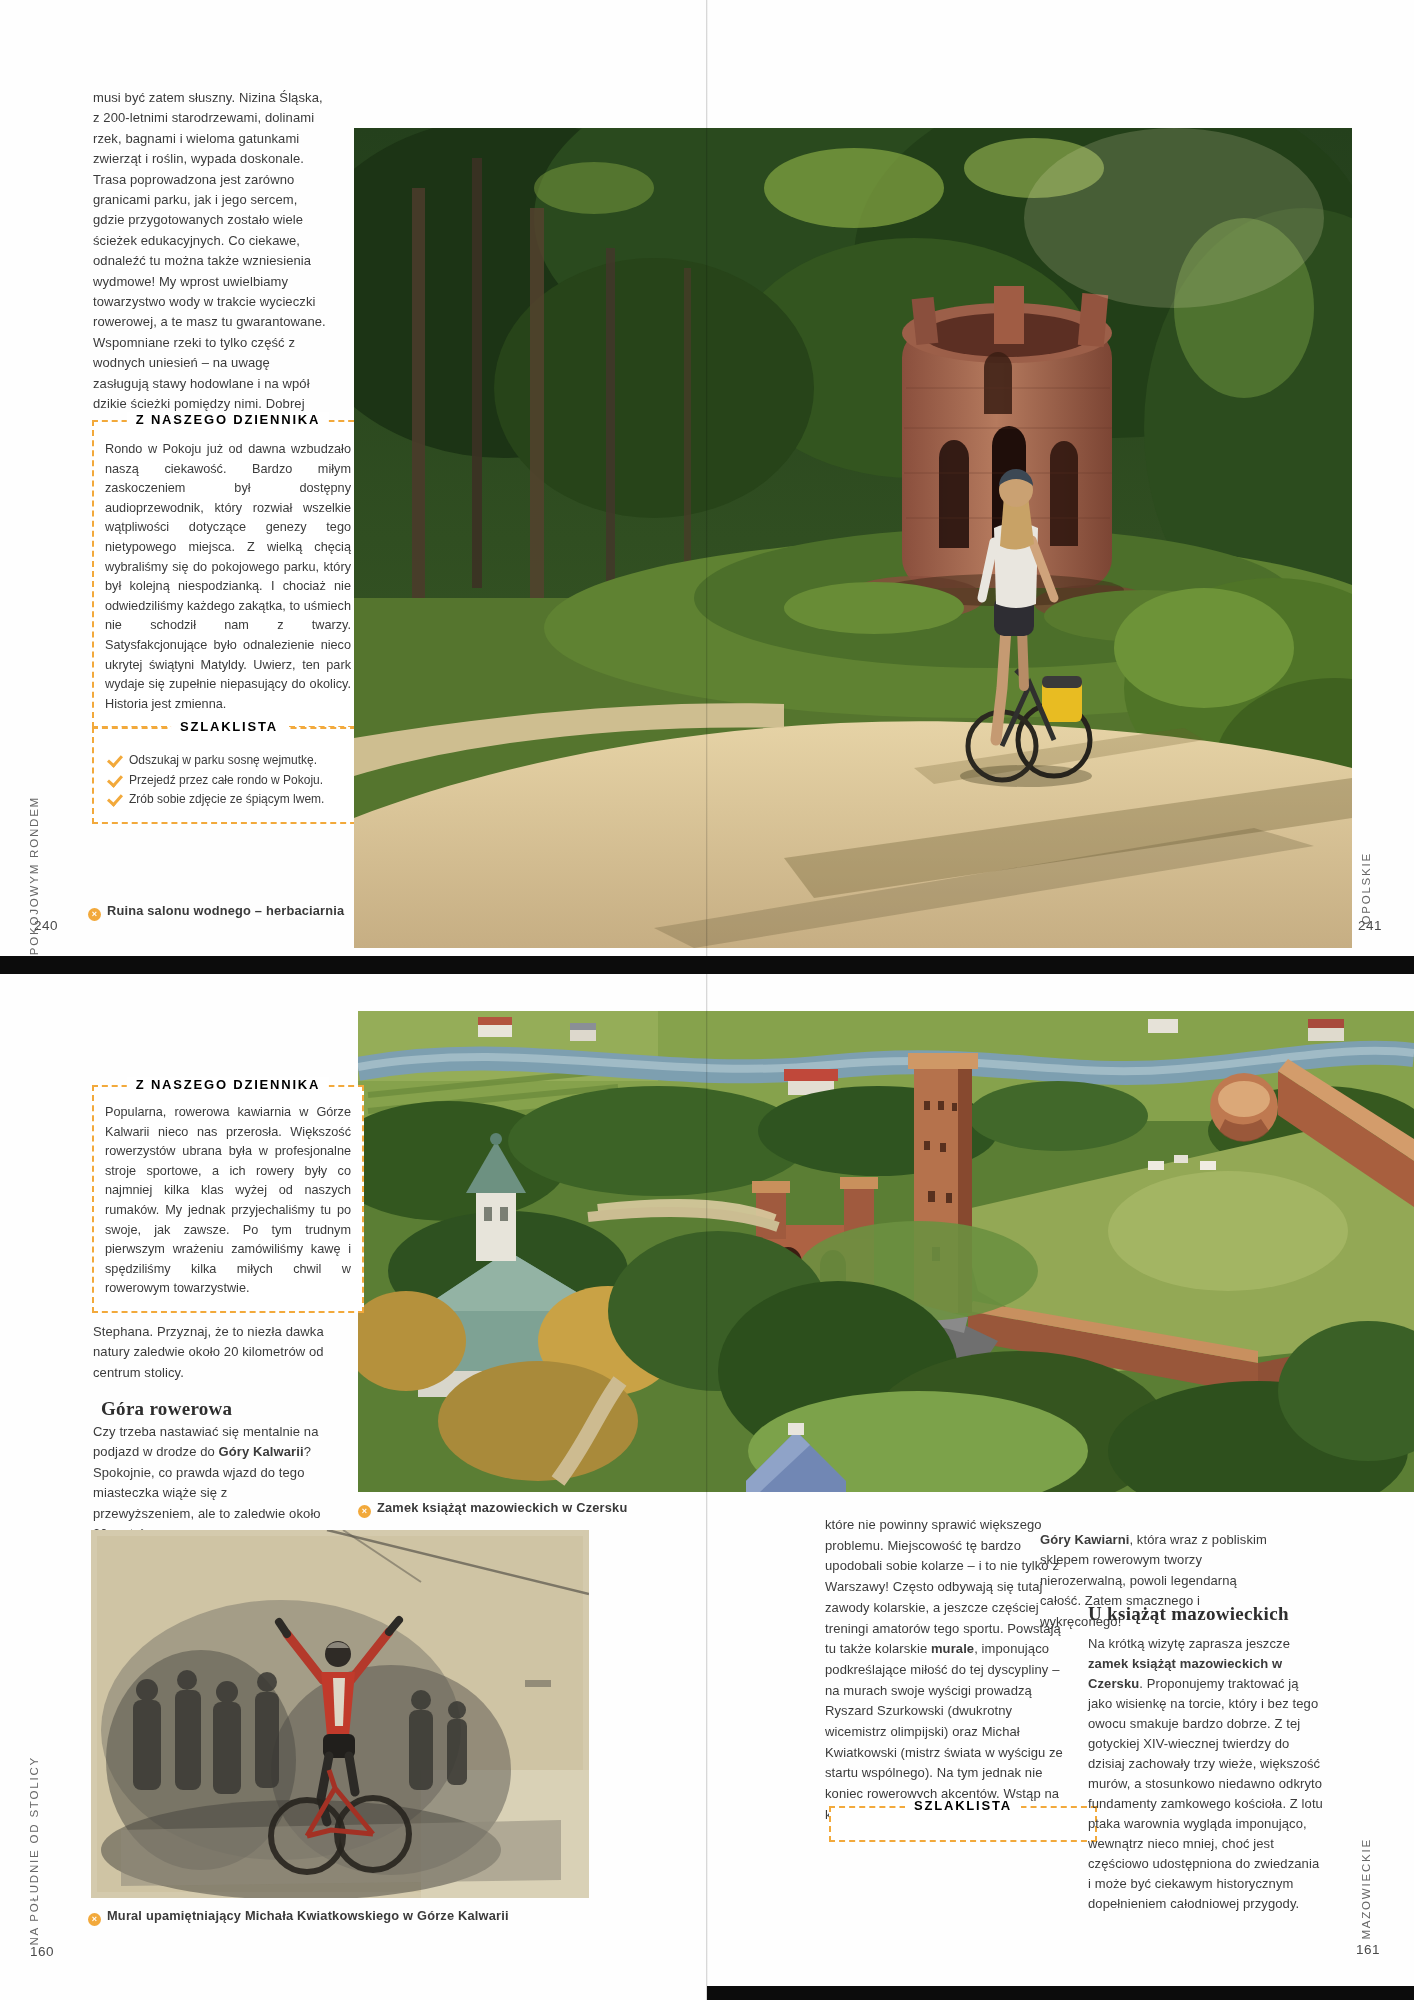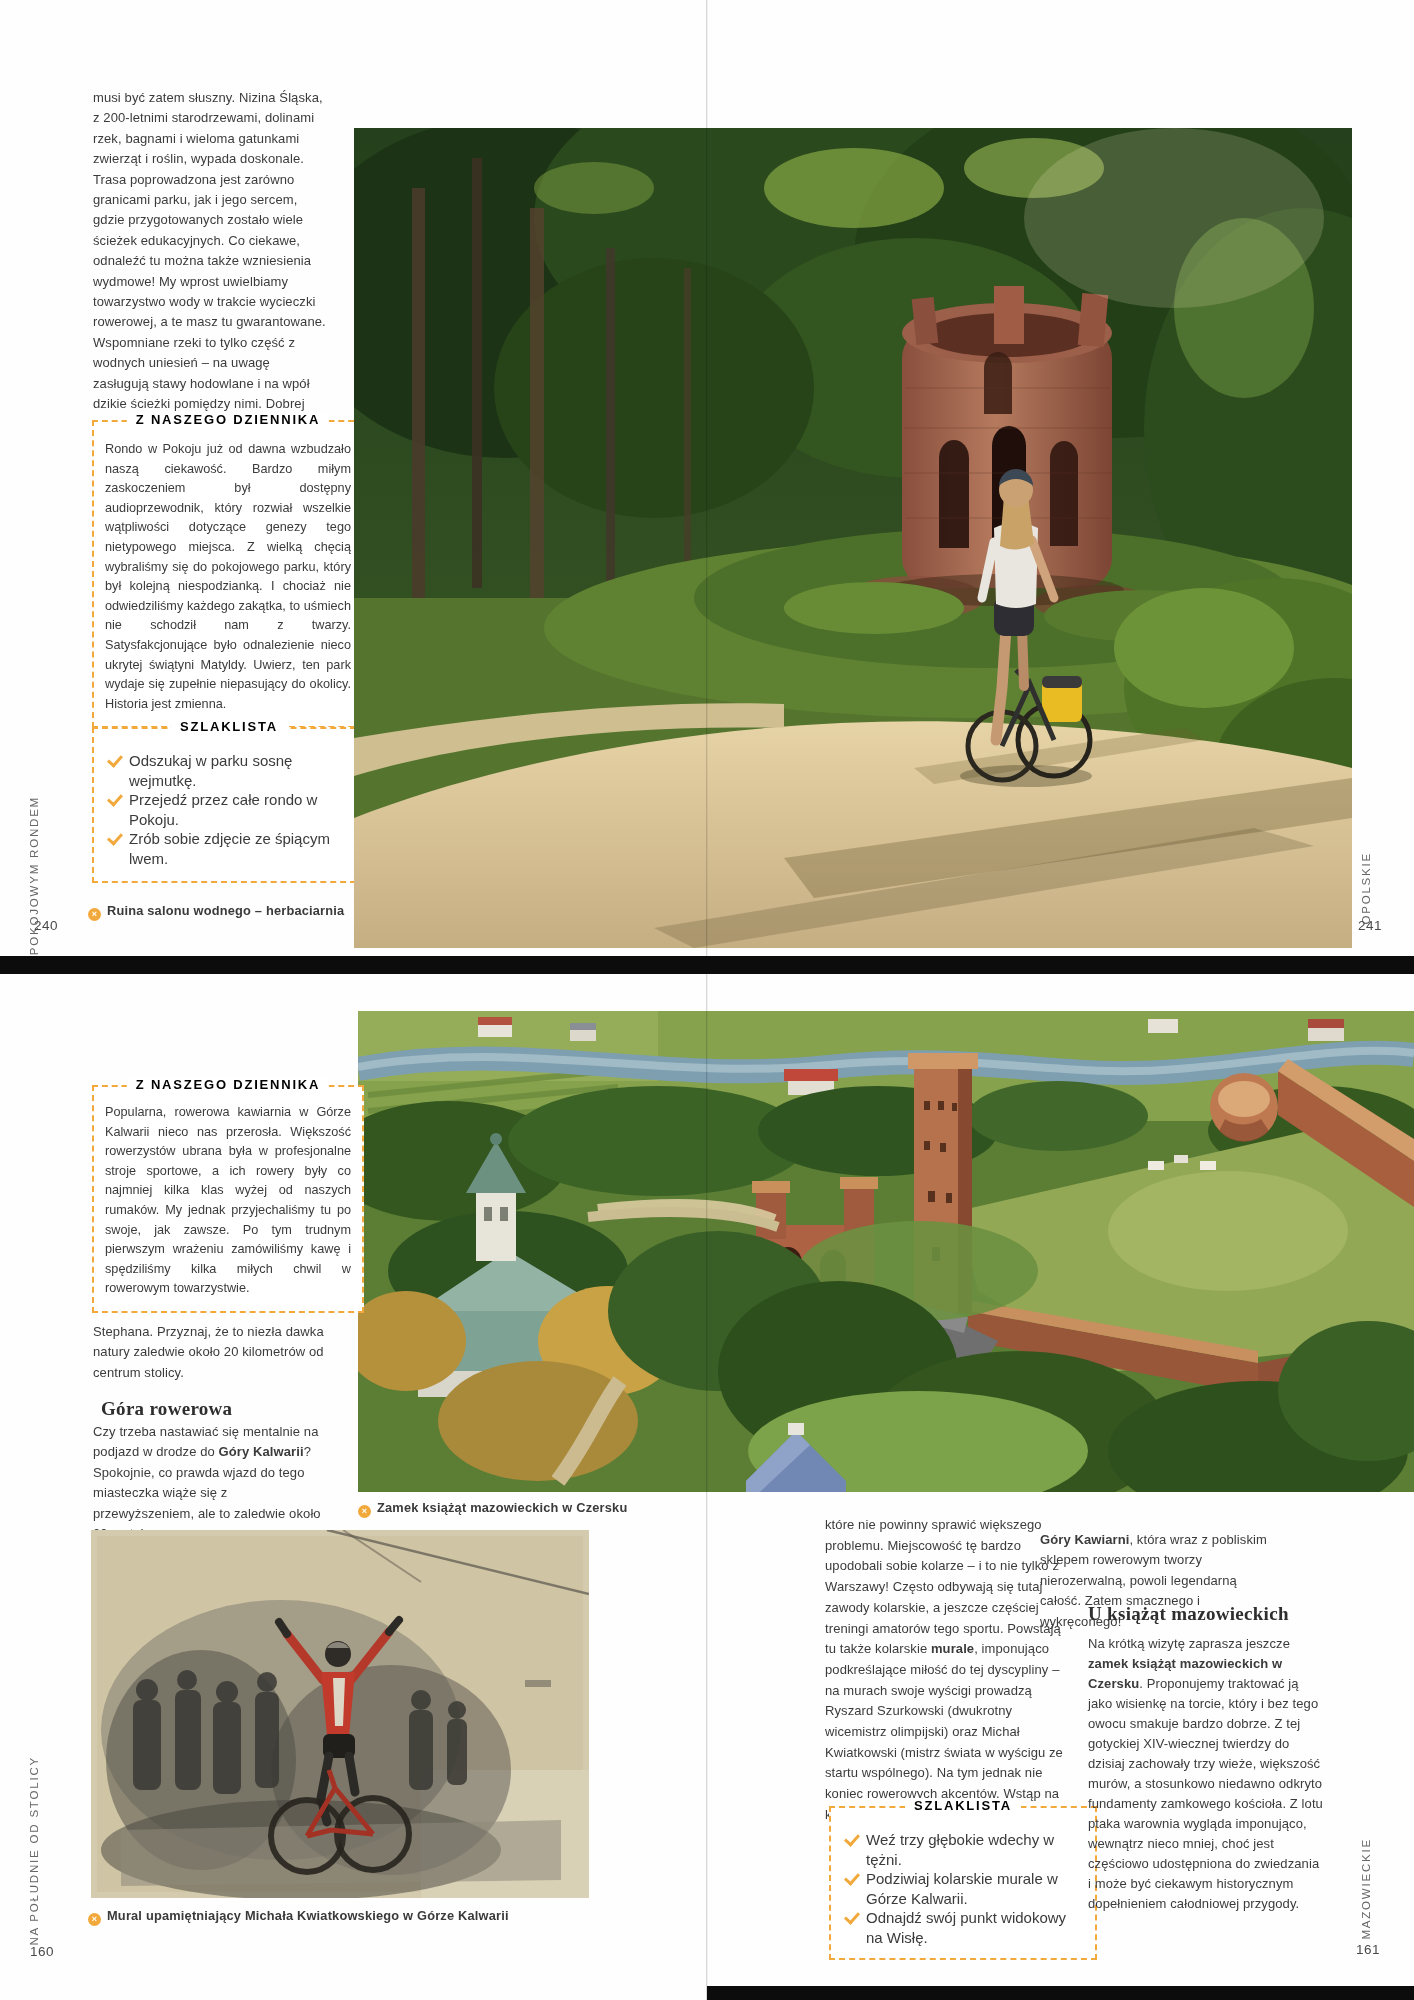--- a/index.html
+++ b/index.html
@@ -6,21 +6,21 @@
   .page{position:relative;width:1414px;height:2000px;background:#fefefe;overflow:hidden;
         font-family:"Liberation Sans",sans-serif;color:#3b3b3b;}
   .abs{position:absolute;}
   .body-text{font-size:13px;line-height:20.4px;letter-spacing:.1px;}
   .justify{text-align:justify;}
   .dash-box{position:absolute;border:2px dashed #F2A93B;background:#fff;}
   .box-title{position:absolute;top:-10px;left:50%;transform:translateX(-50%);background:#fff;
              padding:0 9px;font-weight:bold;font-size:13px;letter-spacing:1.8px;white-space:nowrap;color:#000000;}
   .box-body{font-size:12.7px;line-height:19.6px;}
   .check-list{list-style:none;margin:0;padding:0;}
-  .check-item{position:relative;padding-left:23px;font-size:15px;line-height:19.6px;color:#3b3b3b;}
+  .check-item{position:relative;padding-left:23px;font-size:12px;line-height:19.6px;color:#3b3b3b;}
   .check{position:absolute;left:2px;top:4px;width:11px;height:6px;border-left:3px solid #F2A93B;
          border-bottom:3px solid #F2A93B;transform:rotate(-48deg);}
   .caption{font-weight:bold;font-size:12.8px;color:#3a3a3a;letter-spacing:.2px;}
   .cap-icon{display:inline-block;width:13px;height:13px;border-radius:50%;background:#F2A93B;color:#fff;
             font-size:9px;line-height:13px;text-align:center;font-weight:bold;margin-right:6px;vertical-align:-2px;}
   .edge{color:#666;font-size:11.5px;letter-spacing:1.8px;writing-mode:vertical-rl;transform:rotate(180deg);white-space:nowrap;}
   .pagenum{color:#4a4a4a;font-size:13.5px;letter-spacing:.5px;text-align:center;}
   .serif-h{font-family:"Liberation Serif","DejaVu Serif",serif;font-size:19px;color:#2e2e2e;letter-spacing:.3px;}
   .b{font-weight:bold;}
   .fold{position:absolute;width:2px;background:linear-gradient(to right,rgba(0,0,0,.20),rgba(0,0,0,0));z-index:5;}
@@ -312,25 +312,20 @@
   </div>
 
   <div class="abs caption" style="left:88px;top:1908px;width:460px;">
     <span class="cap-icon">×</span><span>Mural upamiętniający Michała Kwiatkowskiego w Górze Kalwarii</span>
   </div>
 
   <p class="abs body-text" style="left:825px;top:1515px;width:240px;margin:0;line-height:20.7px;"><span>które nie powinny sprawić większego problemu. Miejscowość tę bardzo upodobali sobie kolarze – i to nie tylko z Warszawy! Często odbywają się tutaj zawody kolarskie, a jeszcze częściej treningi amatorów tego sportu. Powstają tu także kolarskie </span><span class="b">murale</span><span>, imponująco podkreślające miłość do tej dyscypliny – na murach swoje wyścigi prowadzą Ryszard Szurkowski (dwukrotny wicemistrz olimpijski) oraz Michał Kwiatkowski (mistrz świata w wyścigu ze startu wspólnego). Na tym jednak nie koniec rowerowych akcentów. Wstąp na kawę do popularnej</span></p>
 
   <div class="dash-box" style="left:829px;top:1806px;width:240px;padding:22px 12px 10px;">
     <span class="box-title">SZLAKLISTA</span>
-    <ul class="check-list">
-      <li class="check-item"><span class="check"></span><span>Weź trzy głębokie wdechy w tężni.</span></li>
-      <li class="check-item"><span class="check"></span><span>Podziwiaj kolarskie murale w Górze Kalwarii.</span></li>
-      <li class="check-item"><span class="check"></span><span>Odnajdź swój punkt widokowy na Wisłę.</span></li>
-    </ul>
   </div>
 
   <p class="abs body-text" style="left:1032px;top:1522px;width:236px;margin:8px;"><span class="b">Góry Kawiarni</span><span>, która wraz z pobliskim sklepem rowerowym tworzy nierozerwalną, powoli legendarną całość. Zatem smacznego i wykręconego!</span></p>
 
   <h2 class="abs serif-h" style="left:1088px;top:1603px;margin:0;font-weight:600;">U książąt mazowieckich</h2>
 
   <p class="abs body-text" style="left:1088px;top:1634px;width:236px;margin:0;line-height:20px;"><span>Na krótką wizytę zaprasza jeszcze </span><span class="b">zamek książąt mazowieckich w Czersku</span><span>. Proponujemy traktować ją jako wisienkę na torcie, który i bez tego owocu smakuje bardzo dobrze. Z tej gotyckiej XIV-wiecznej twierdzy do dzisiaj zachowały trzy wieże, większość murów, a stosunkowo niedawno odkryto fundamenty zamkowego kościoła. Z lotu ptaka warownia wygląda imponująco, wewnątrz nieco mniej, choć jest częściowo udostępniona do zwiedzania i może być ciekawym historycznym dopełnieniem całodniowej przygody.</span></p>
 
   <div class="abs edge" style="left:28px;top:1756px;">NA POŁUDNIE OD STOLICY</div>
   <div class="abs pagenum" style="left:30px;top:1944px;">160</div>

